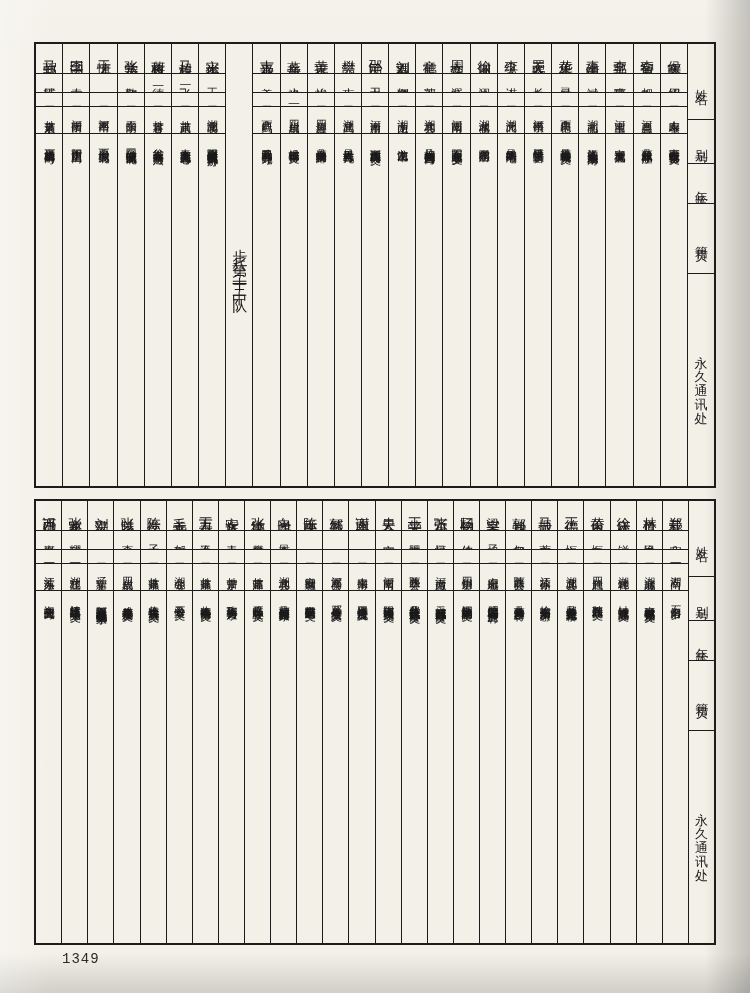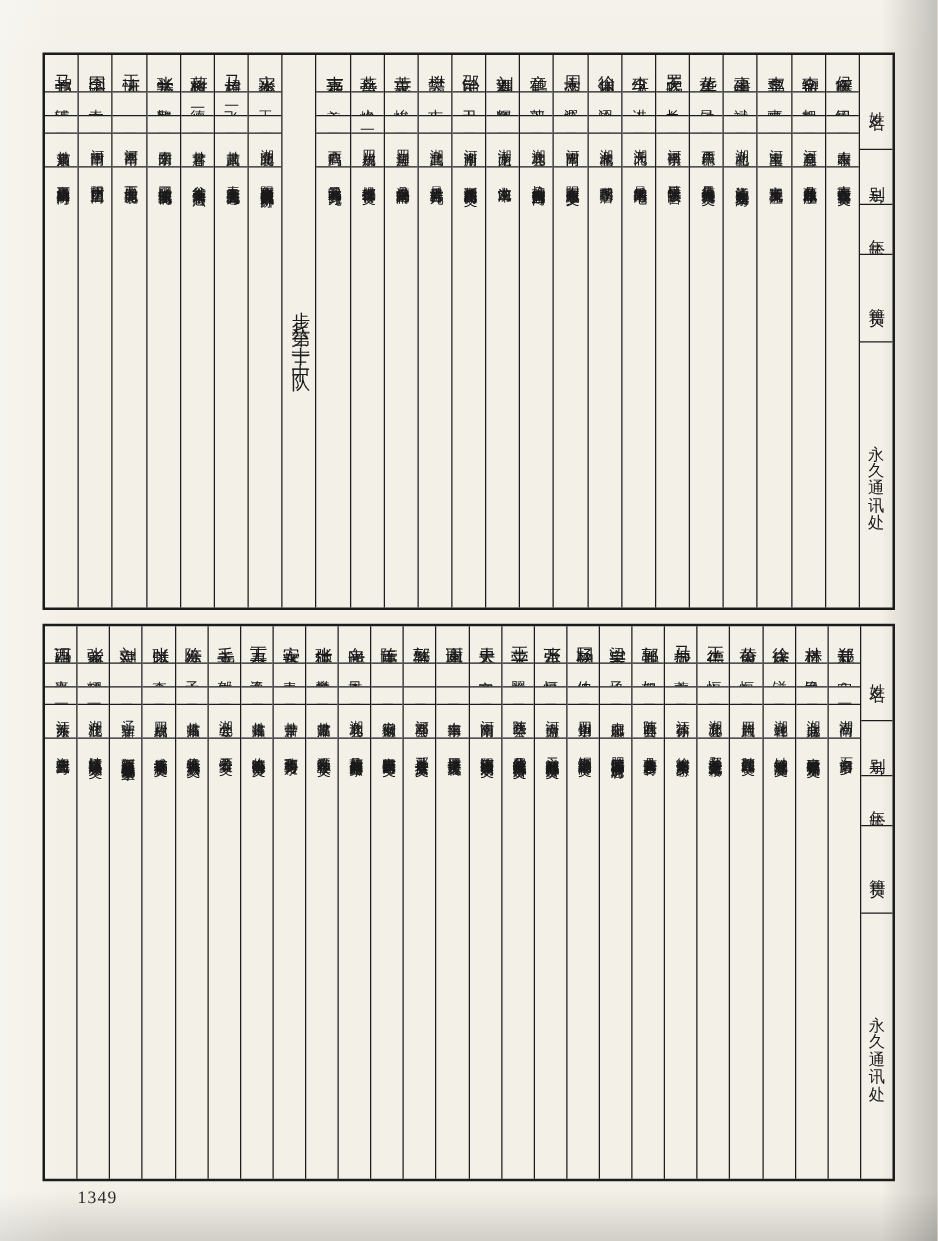--- a/index.html
+++ b/index.html
@@ -43,21 +43,21 @@
   .head-col .vtext { font-size:13px; letter-spacing:3px; }
   .head-col .cell.name, .head-col .cell.alias, .head-col .cell.native { align-items:center; padding-top:0; }
   .head-col .cell.addr { align-items:center; padding-top:0; padding-bottom:0; }
   .head-col .addr .vtext { height:auto; }
   .head-col .spread .vtext, .spread .vtext { letter-spacing:14px; font-size:13px; }
   .unit-col .unitcell { flex:1 1 auto; border-bottom:none; align-items:center; justify-content:center; }
   .unit-col .vtext { font-size:15px; letter-spacing:7px; height:auto; }
   .page-number {
     position:absolute; left:62px; top:951px;
     font-size:14px; color:#2b2b2b; letter-spacing:1px;
-    font-family:Liberation Serif, serif;
+    font-family:Liberation Mono, monospace;
   }
 </style>
 </head>
 <body>
 
 <div class="scan-shade"></div>
 
 <div class="tables">
   <div class="jtable">
       <div class="col head-col">

